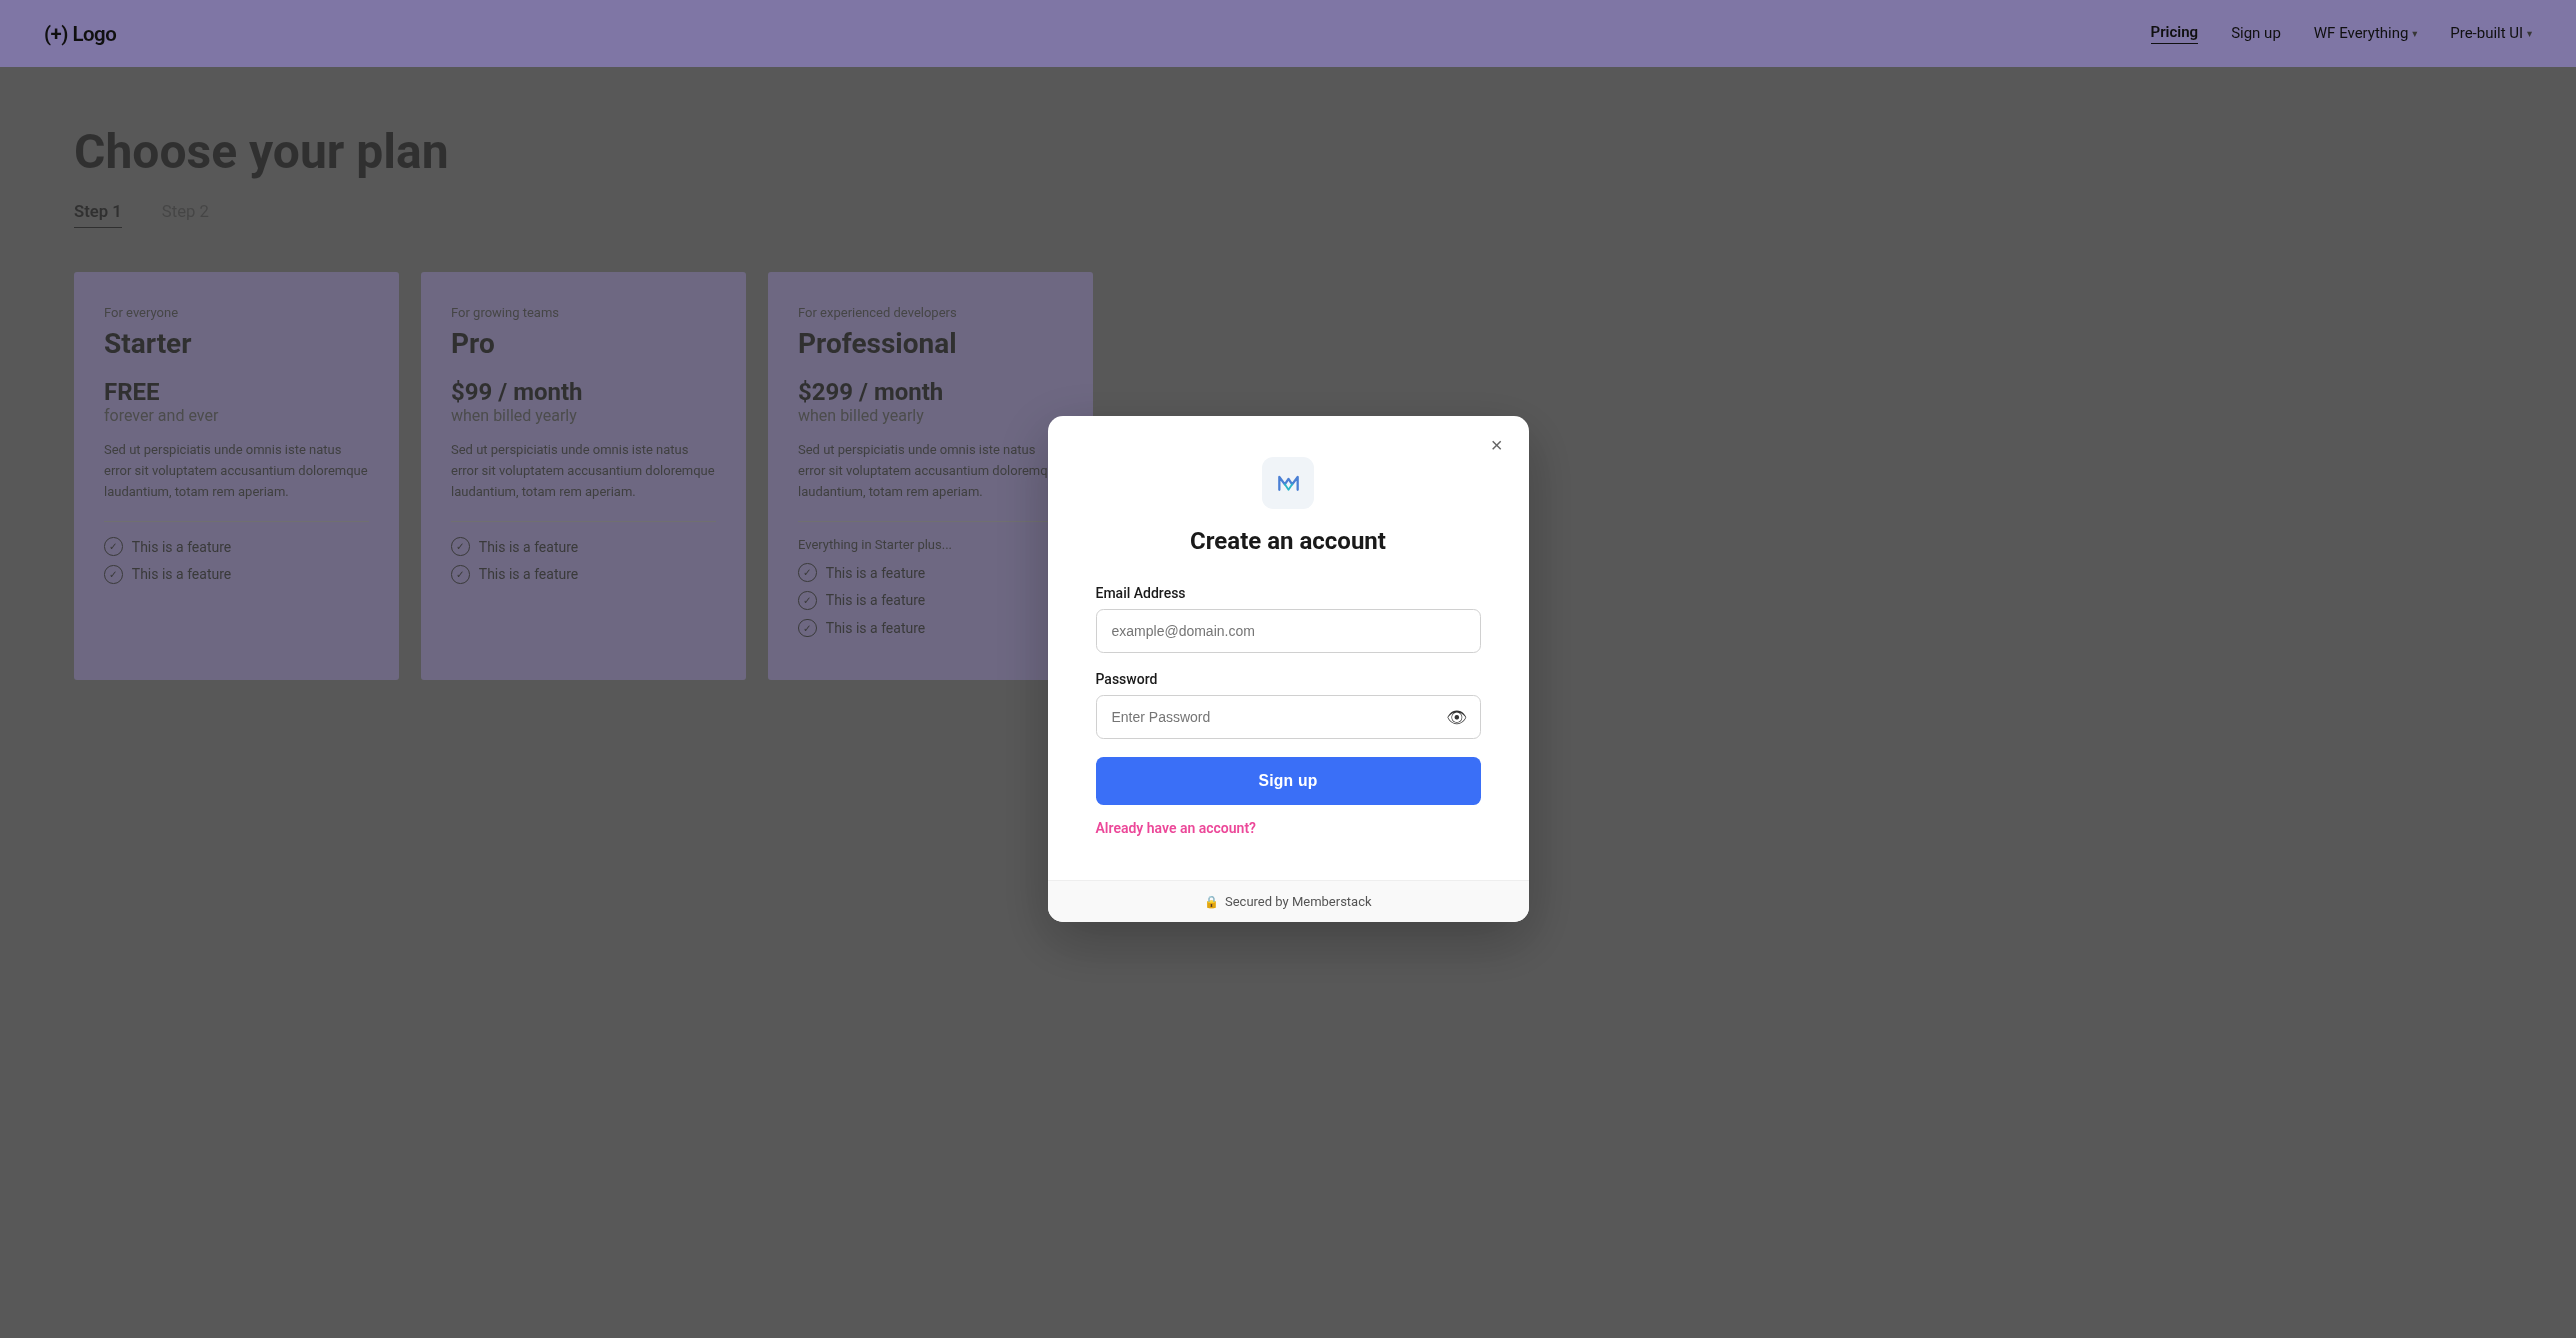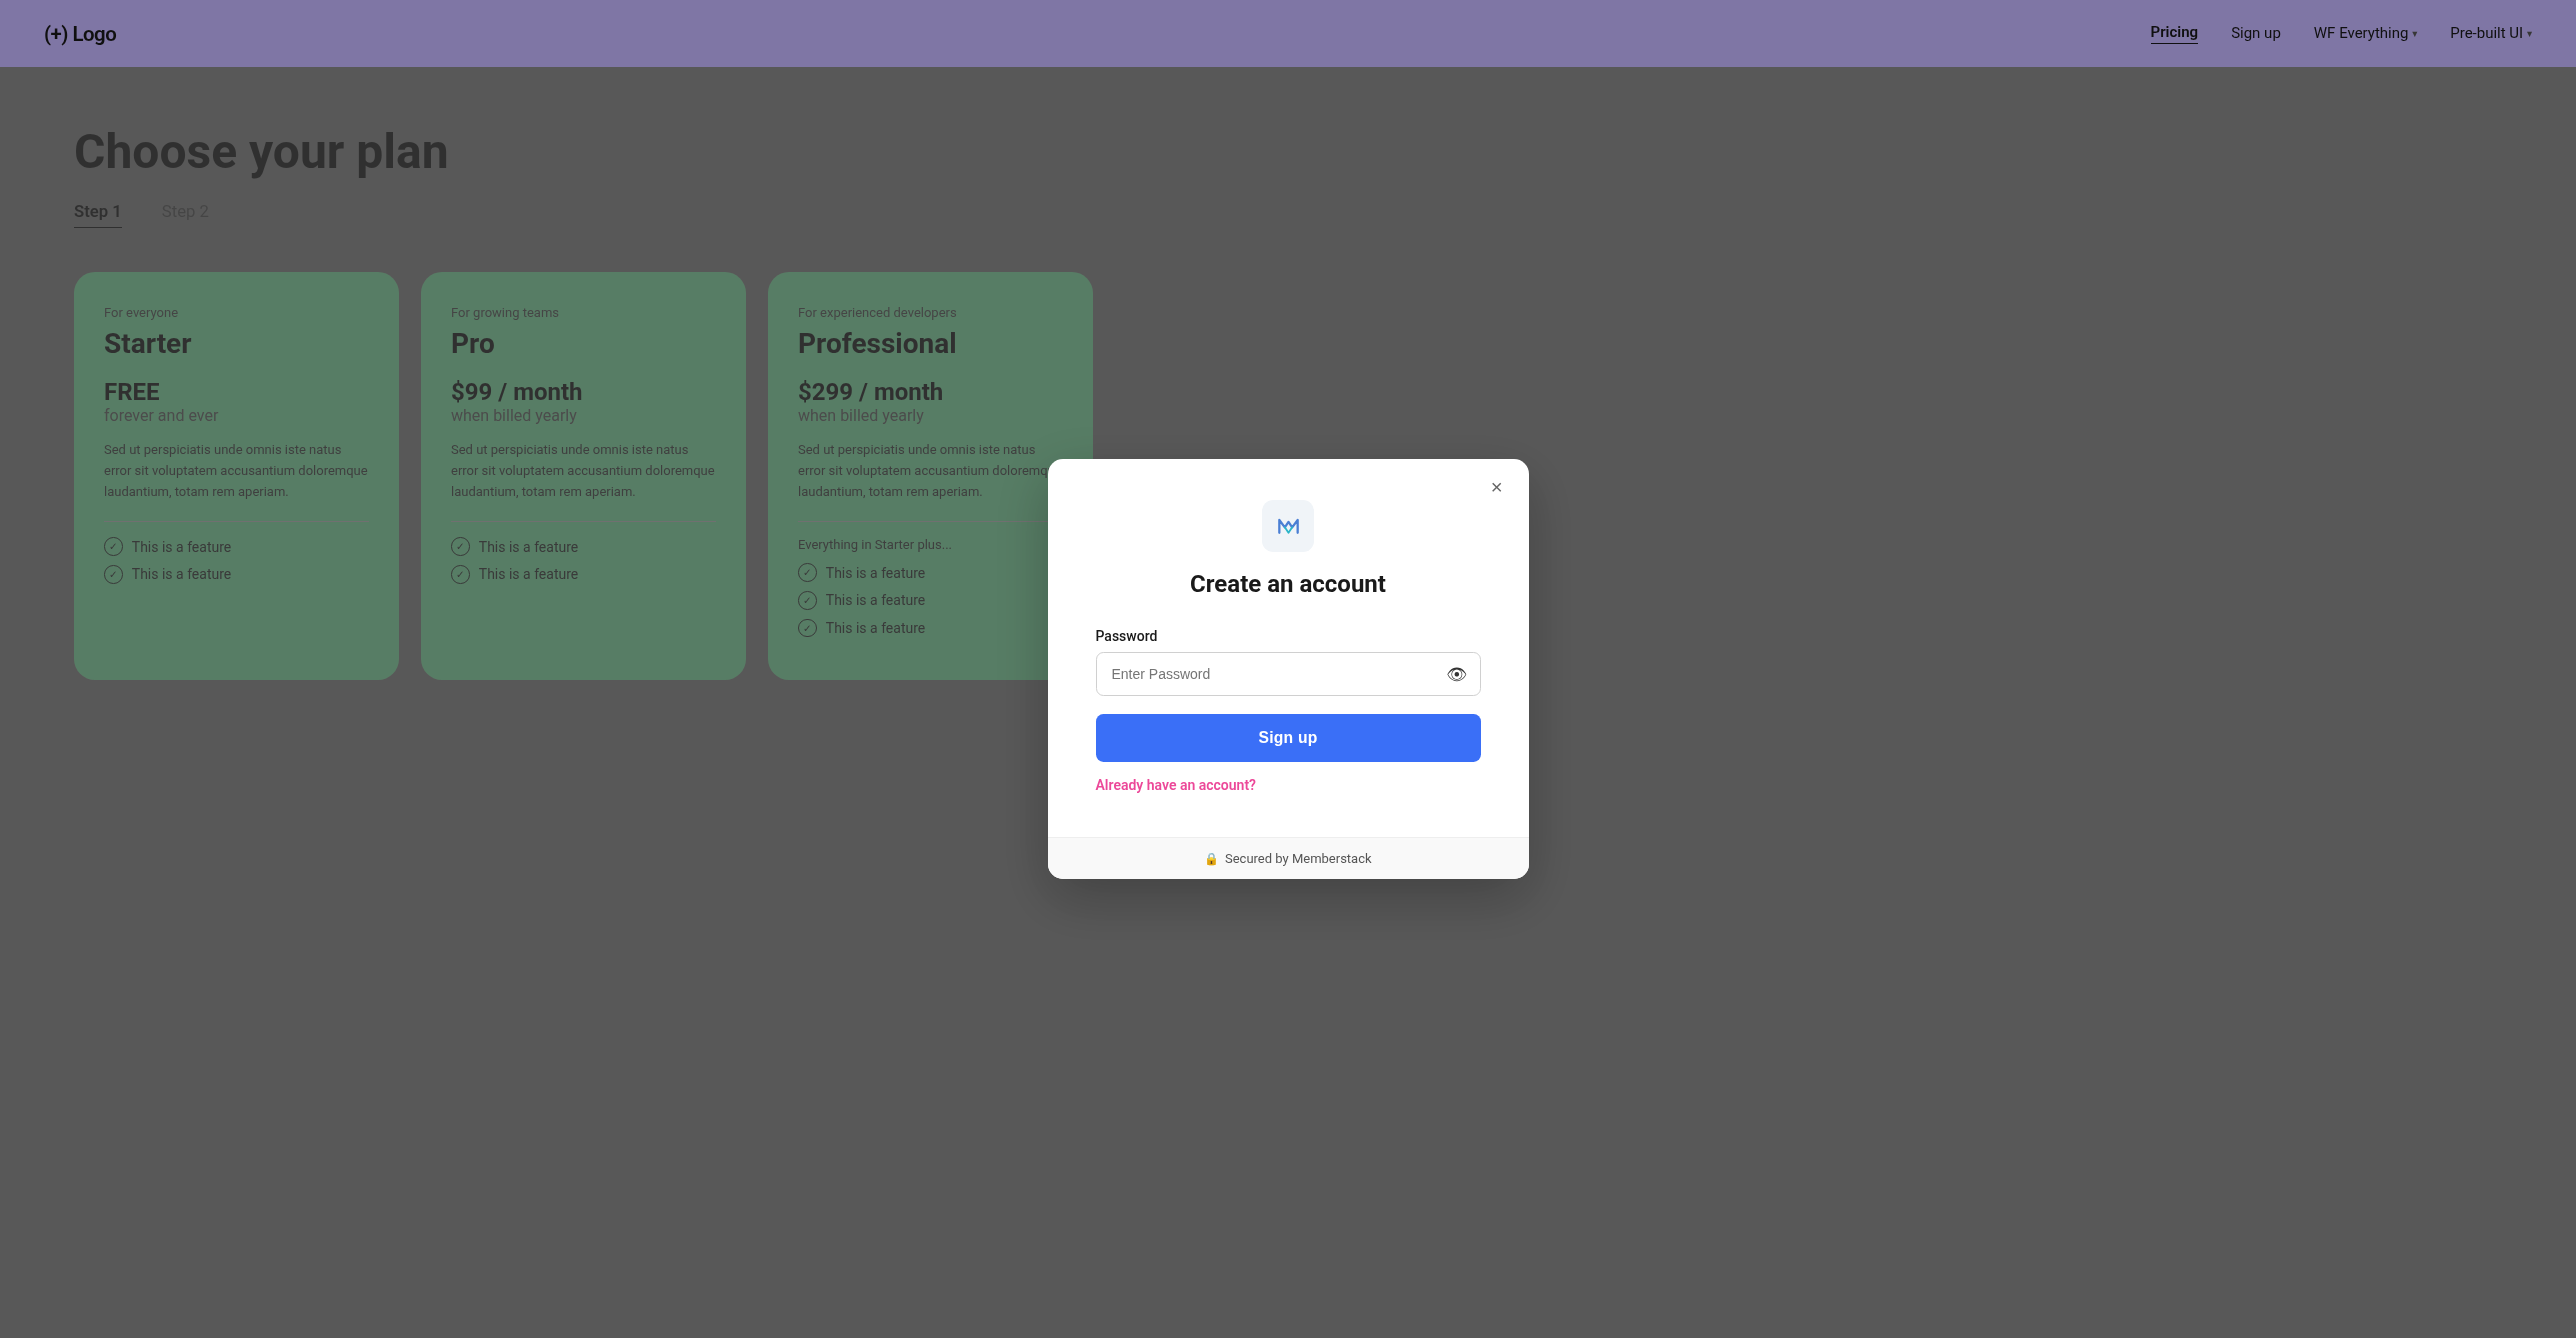--- a/index.html
+++ b/index.html
@@ -78,22 +78,22 @@
       border-bottom: 1.9px solid #1a1a1a;
     }
 
     .pricing-cards {
       display: grid;
       grid-template-columns: 1fr 1fr 1fr;
       gap: 22px;
       max-width: 1019px;
     }
     .pricing-card {
-      background: #86efac;
-      border-radius: 21px;
+      background: #c4b5fd;
+      border-radius: 3px;
       padding: 33px 30px;
       min-height: 315px;
     }
     .card-tag {
       font-size: 13px;
       color: #555;
       margin-bottom: 7.4px;
     }
     .card-plan-name {
       font-size: 28px;
@@ -387,20 +387,24 @@
           <circle cx="18" cy="18" r="18" fill="#f0f4f8"></circle>
 
           <path d="M8 26 L8 12 L14 20 L18 14 L22 20 L28 12 L28 26" stroke="#4a7fd4" stroke-width="2.5" stroke-linejoin="round" stroke-linecap="round" fill="none"></path>
           <path d="M14 20 L18 26 L22 20" stroke="#2bb5c8" stroke-width="2" stroke-linejoin="round" stroke-linecap="round" fill="none"></path>
         </svg>
       </div>
 
       <h2 class="modal-title">Create an account</h2>
 
       
+      <div class="form-group">
+        <label class="form-label">Email Address</label>
+        <input type="email" class="form-input" placeholder="example@domain.com" style="">
+      </div>
 
       
       <div class="form-group">
         <label class="form-label">Password</label>
         <div class="input-wrapper">
           <input type="password" class="form-input" placeholder="Enter Password" style="">
           <span class="eye-icon">👁</span>
         </div>
       </div>
 

